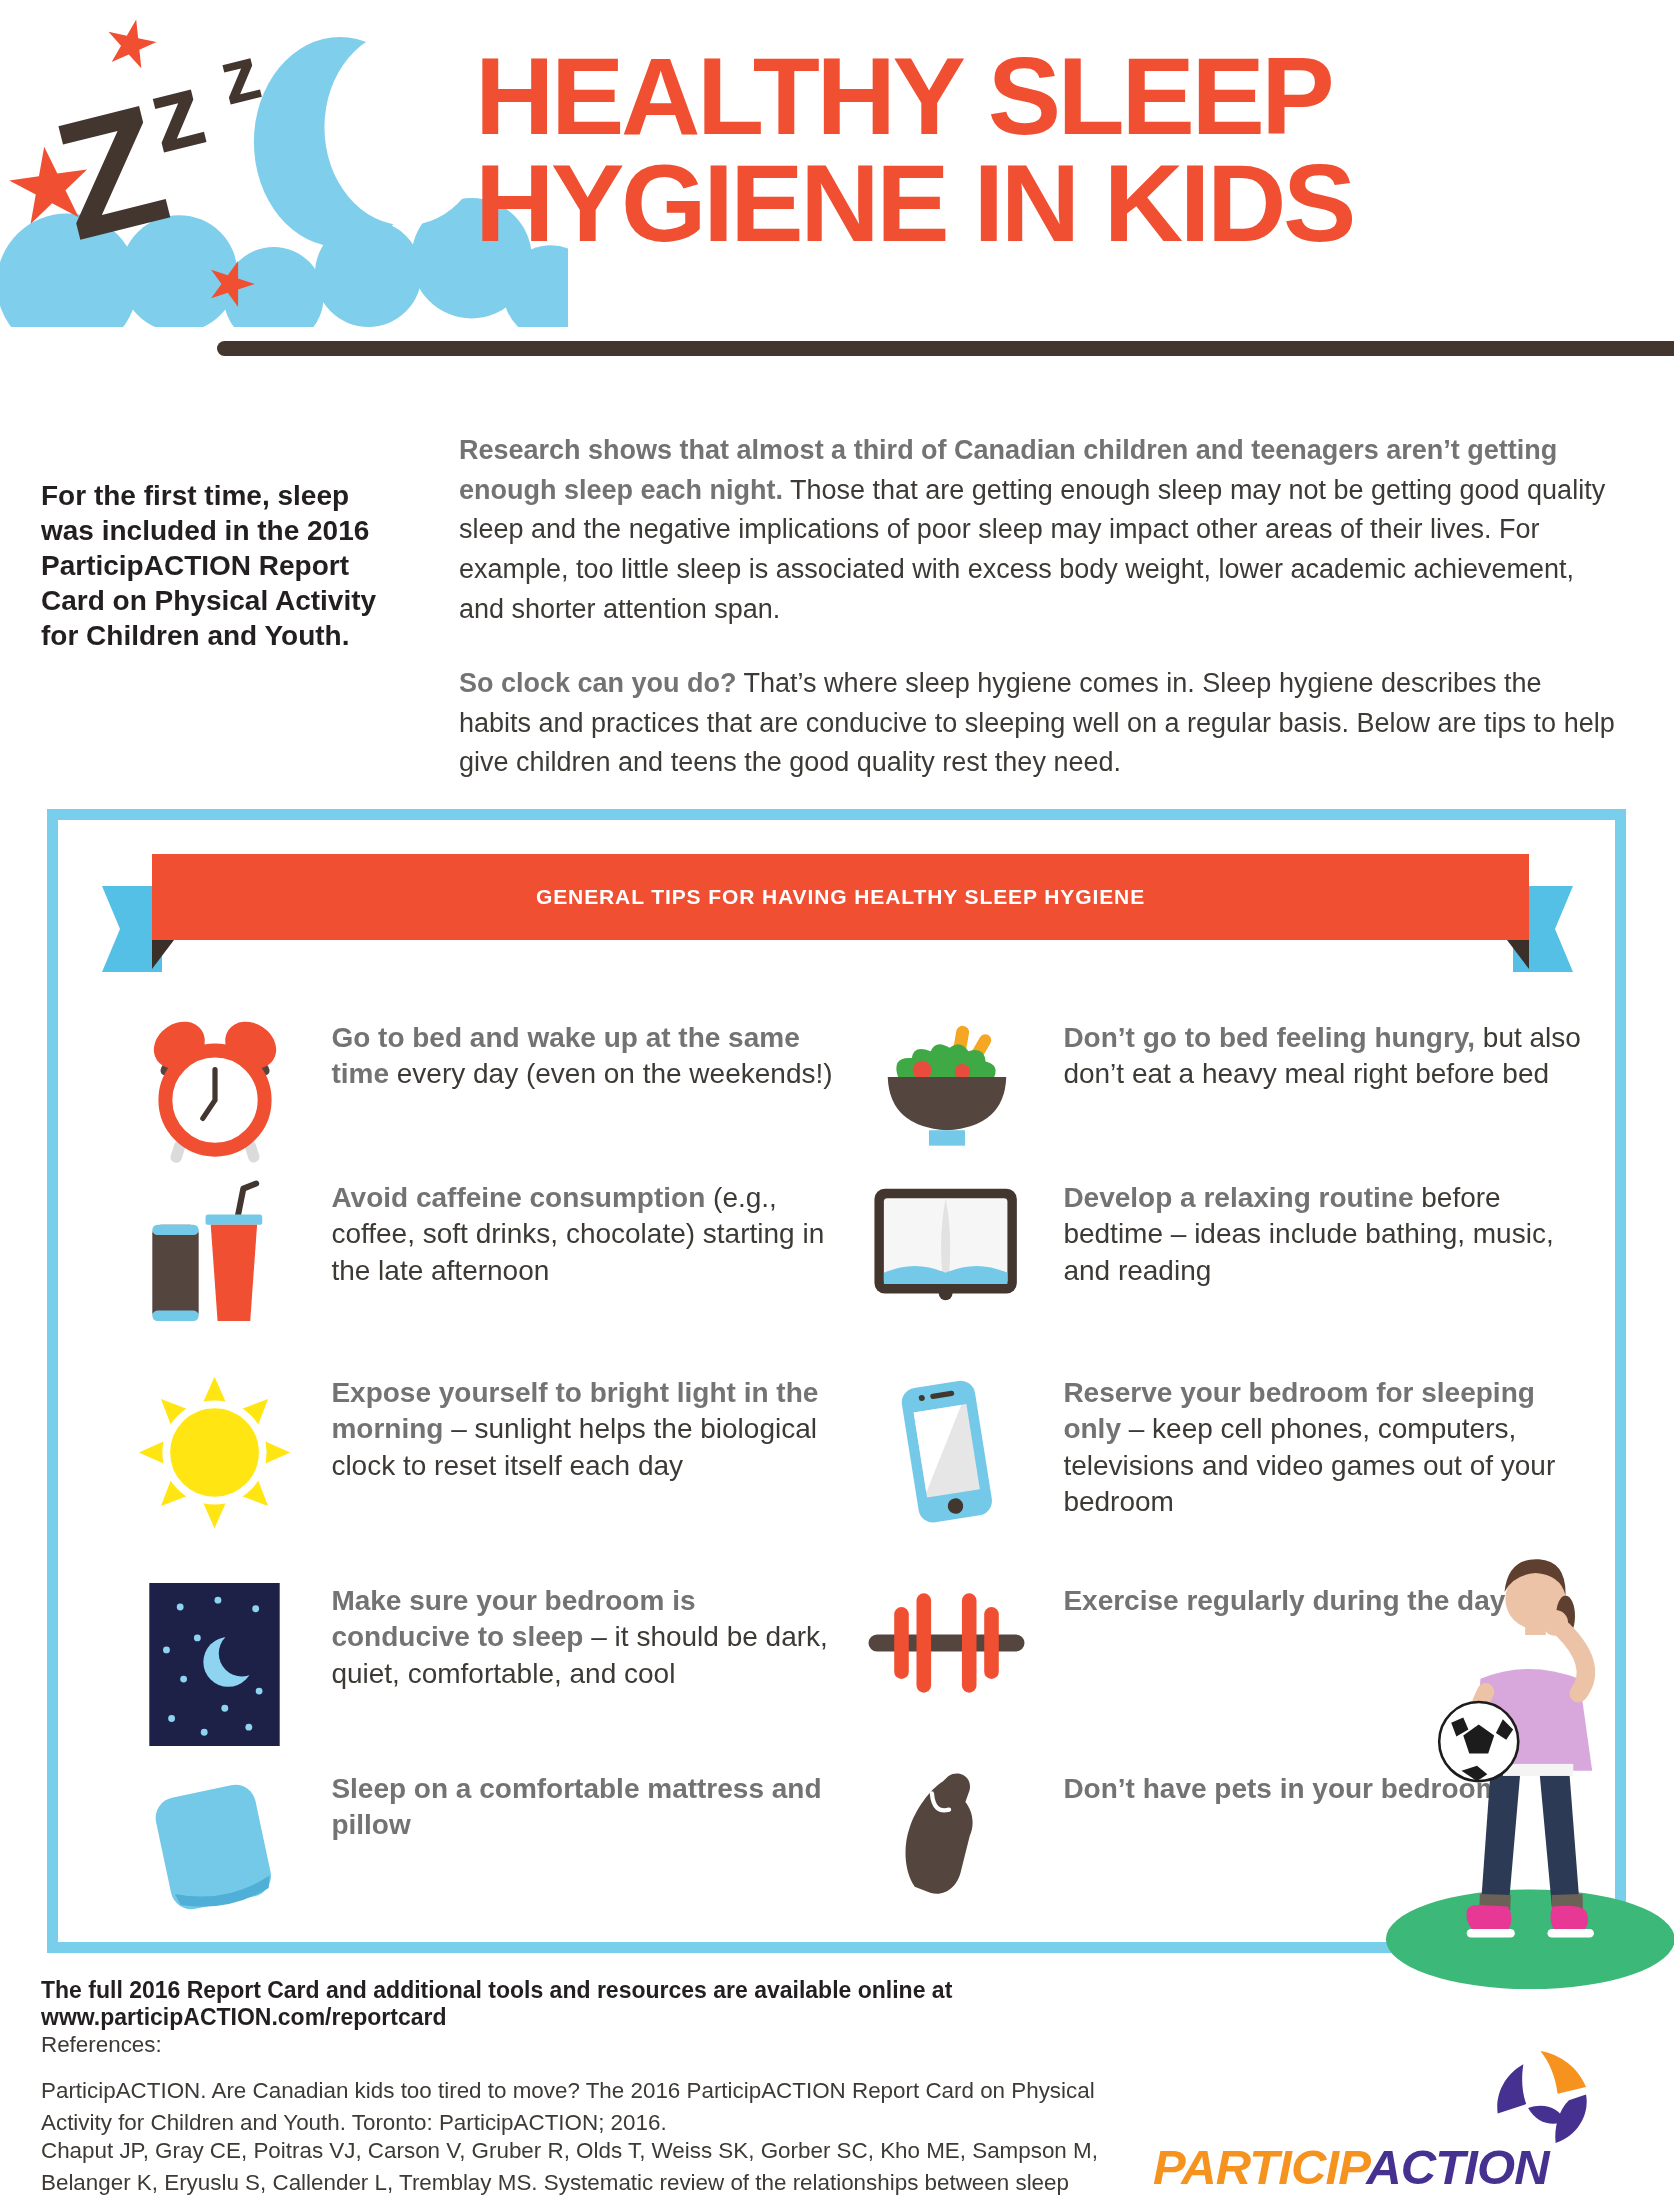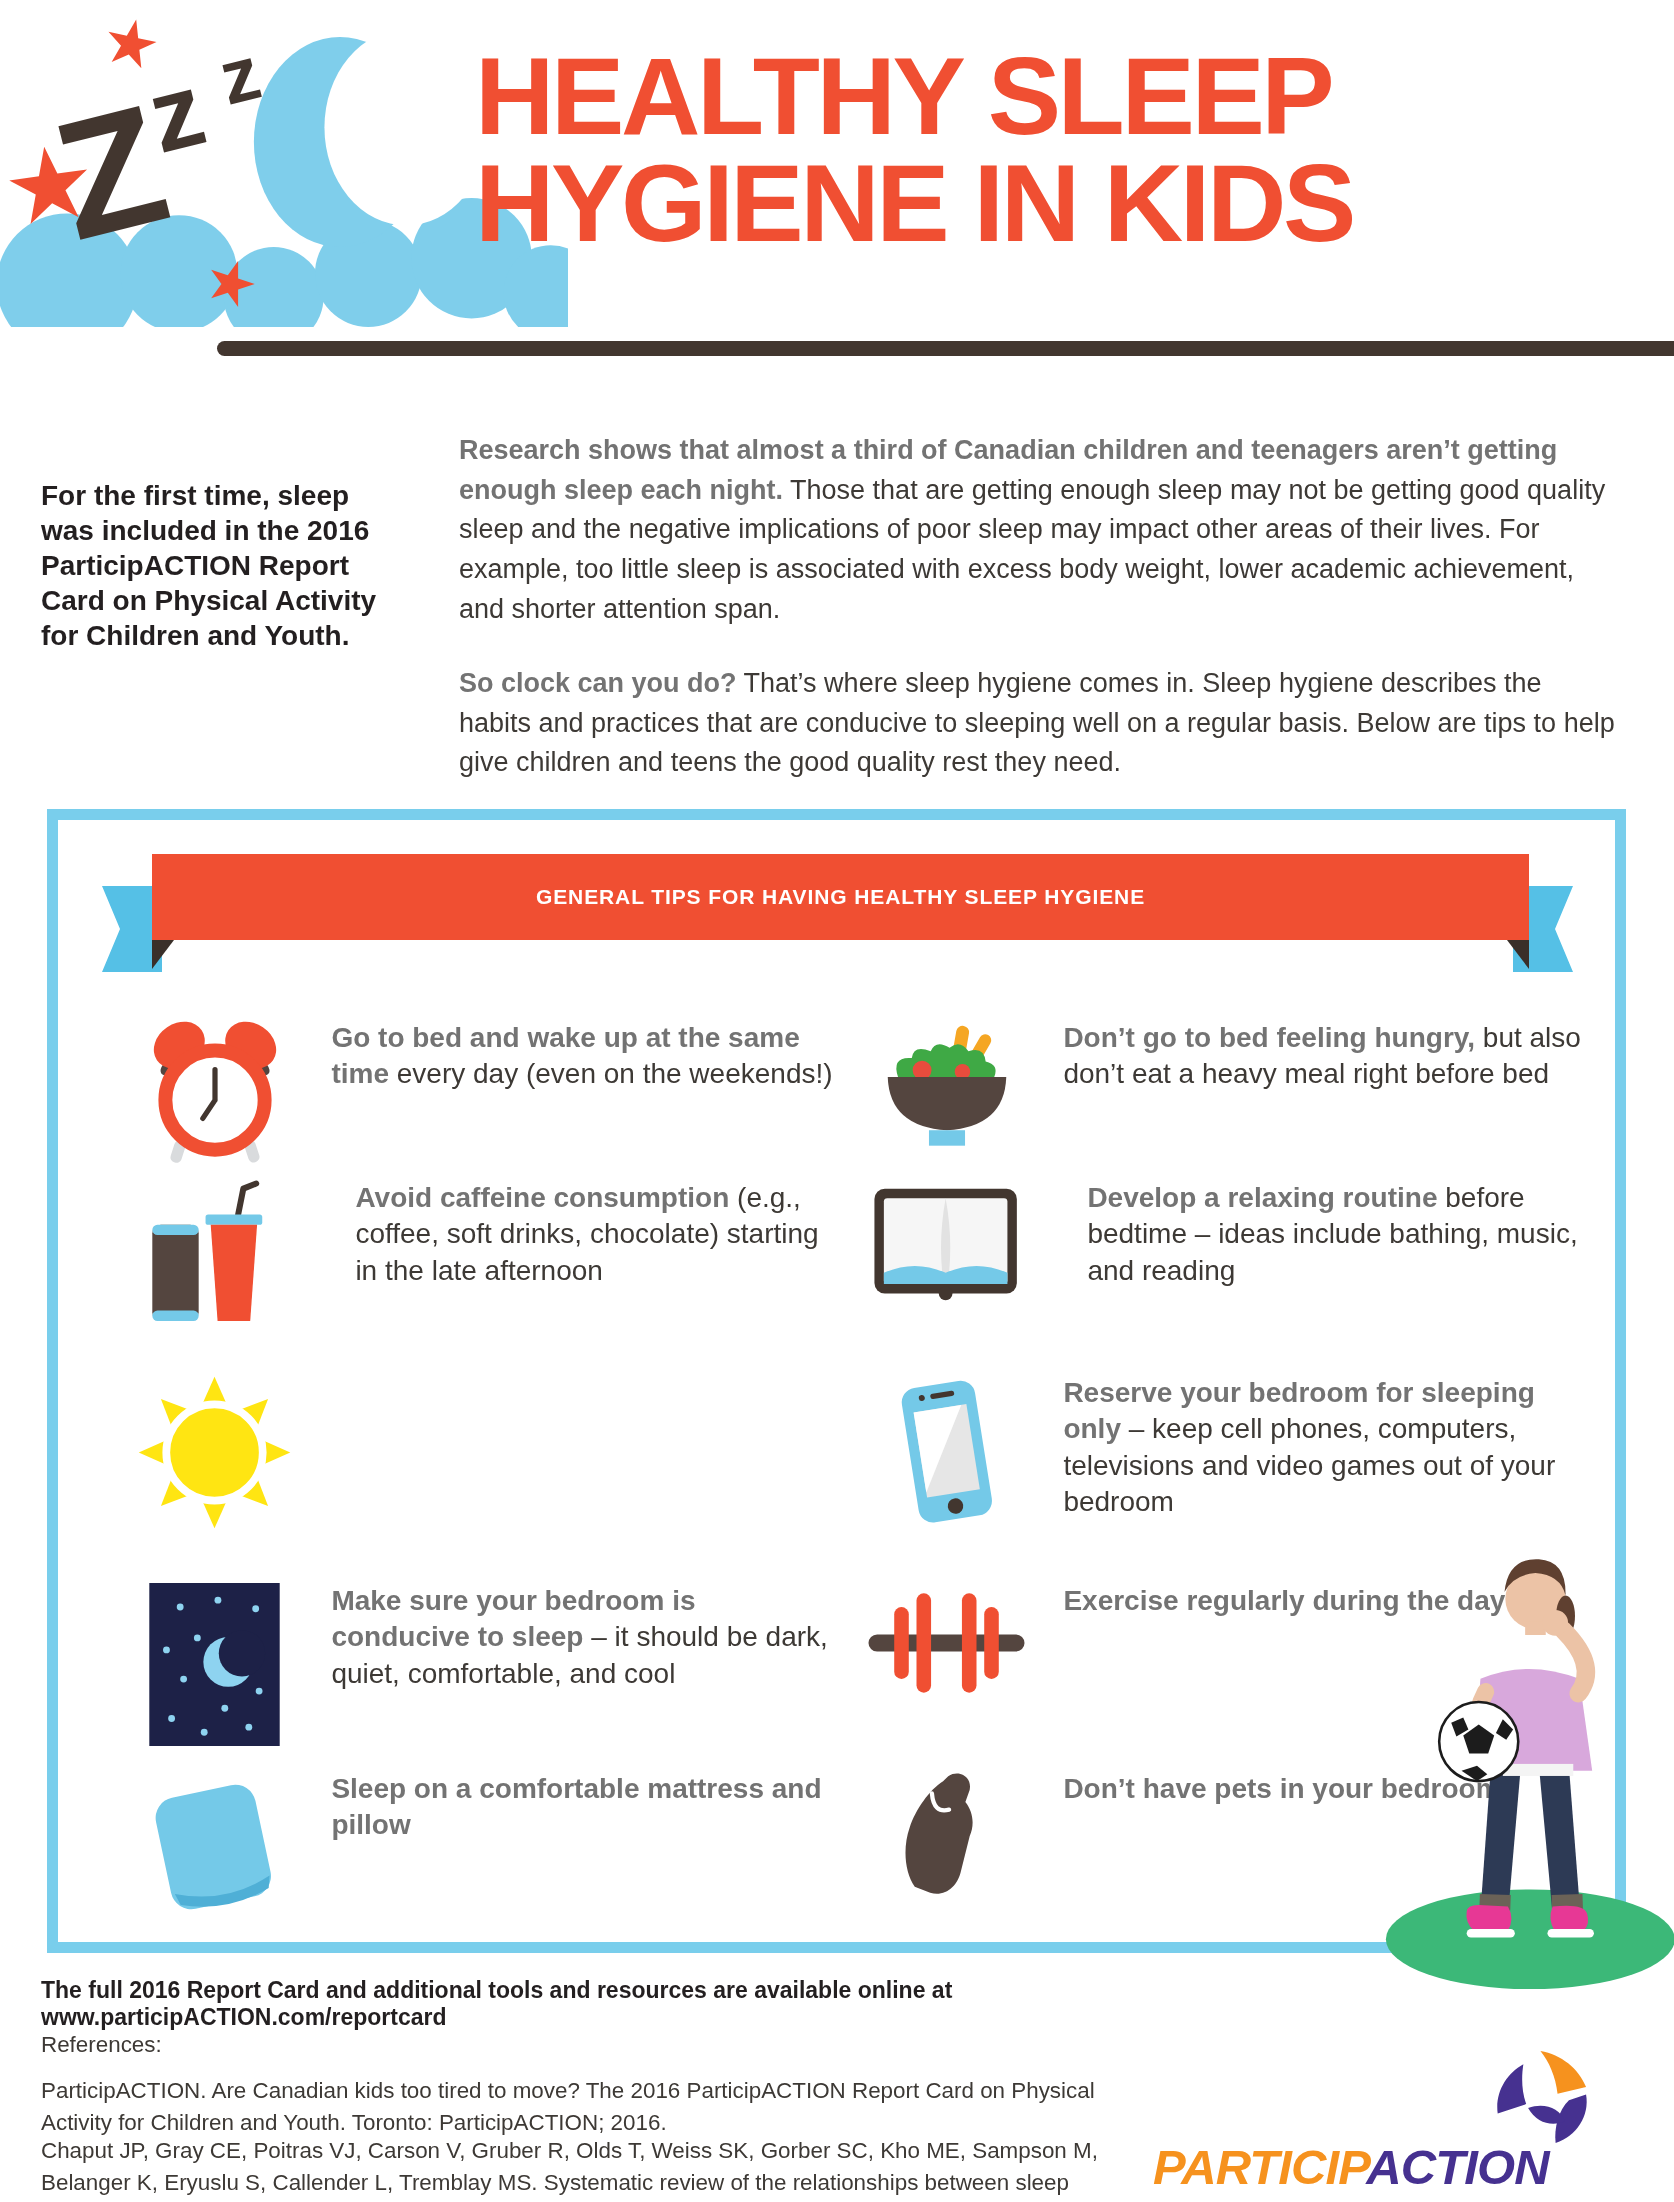--- a/index.html
+++ b/index.html
@@ -33,21 +33,21 @@
   .ribbon-fold.right{left:1507px;border-left:22.4px solid transparent;}
   .tips-banner{position:absolute;left:152px;top:854px;width:1377px;height:86px;
       background:#f04f32;display:flex;align-items:center;justify-content:center;
       color:#fff;font-weight:bold;font-size:21px;letter-spacing:0.9px;}
 
   .tip{position:absolute;display:flex;align-items:flex-start;}
   .tip-icon{flex:none;width:189px;display:flex;justify-content:center;}
   .tip-text{margin-left:22.4px;font-size:28px;line-height:1.3;color:#3d3935;}
   .tip.col-l{left:120px;width:714px;}
   .tip.col-r{left:852px;width:731px;}
-  .r1{top:1020px;} .r2{top:1180px;gap:24px;} .r3{top:1375px;} .r4{top:1583px;} .r5{top:1771px;}
+  .r1{top:1020px;} .r2{top:1180px;} .r3{top:1375px;} .r4{top:1583px;} .r5{top:1771px;}
 
   
   .girl{position:absolute;left:1377px;top:1537px;width:298px;height:459px;z-index:6;}
 
   
   .availability{position:absolute;left:41px;top:1977px;width:1291px;
       font-size:23px;font-weight:bold;color:#231f20;}
   .references-label{position:absolute;left:41px;top:2032px;font-size:22.4px;}
   .reference{position:absolute;left:41px;width:1093px;font-size:22.4px;line-height:1.45;}
   .ref1{top:2075px;}
@@ -175,20 +175,21 @@
           <polygon points="90,2 106,38 74,38" transform="rotate(90 90 90)"></polygon>
           <polygon points="90,2 106,38 74,38" transform="rotate(135 90 90)"></polygon>
           <polygon points="90,2 106,38 74,38" transform="rotate(180 90 90)"></polygon>
           <polygon points="90,2 106,38 74,38" transform="rotate(225 90 90)"></polygon>
           <polygon points="90,2 106,38 74,38" transform="rotate(270 90 90)"></polygon>
           <polygon points="90,2 106,38 74,38" transform="rotate(315 90 90)"></polygon>
         </g>
         <circle cx="90" cy="90" r="56" fill="#ffe512" stroke="#ffffff" stroke-width="9"></circle>
       </svg>
     </div>
+    <div class="tip-text"><span class="lead">Expose yourself to bright light in the morning</span><span> – sunlight helps the biological clock to reset itself each day</span></div>
   </div>
 
   <div class="tip col-r r3">
     <div class="tip-icon">
       <svg width="112" height="155" viewBox="0 0 130 180">
         <g transform="rotate(-9 65 90)">
           <rect x="22" y="10" width="86" height="158" rx="17" fill="#74c9e8"></rect>
           <rect x="34" y="38" width="62" height="100" fill="#e6e6e6"></rect>
           <polygon points="34,38 90,38 34,132" fill="#ffffff"></polygon>
           <rect x="56" y="20" width="28" height="6" rx="3" fill="#42362f"></rect>

